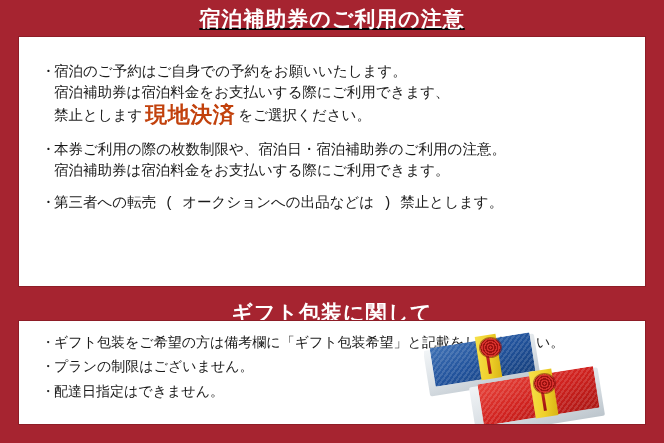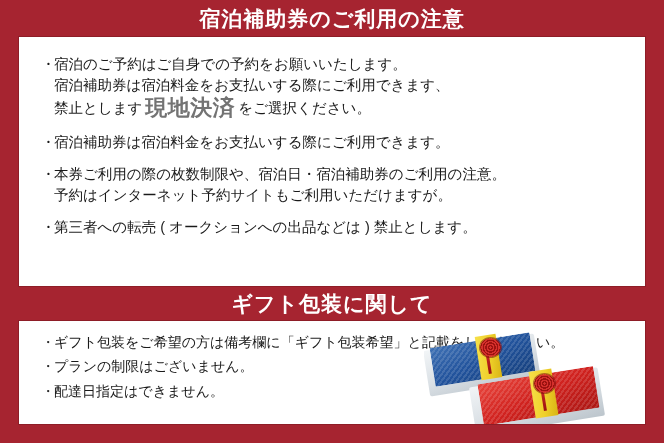--- a/index.html
+++ b/index.html
@@ -32,43 +32,43 @@
     justify-content: center;
   }
   .band-title {
     color: #ffffff;
     font-size: 21px;
     font-weight: bold;
     letter-spacing: 1px;
     line-height: 1;
     white-space: nowrap;
   }
-  #band-notice { top: 0; height: 36px; }
-  #band-gift   { top: 287px; height: 33px; }
+  #band-notice { top: 0; height: 36px; text-decoration: underline; }
+  #band-gift   { top: 296px; height: 33px; }
 
   
   .panel {
     position: absolute;
     left: 18px;
     width: 628px;
     background: #ffffff;
     border: 1px solid #8e1d27;
     box-sizing: border-box;
   }
   #panel-notice { top: 36px; height: 251px; }
   #panel-gift   { top: 320px; height: 105px; }
 
   
   .list {
     position: relative;
     margin: 0;
     padding: 0;
     list-style: none;
   }
-  #notice-list { padding: 17px 0 0 22px; }
+  #notice-list { padding: 25px 0 0 22px; font-family: Liberation Mono, monospace; }
   #gift-list   { padding: 11px 0 0 22px; }
 
   .item {
     position: relative;
     color: #1a1a1a;
     font-size: 14.5px;
     line-height: 1.45;
     white-space: nowrap;
   }
   #notice-list .item { margin-bottom: 11px; }
@@ -79,21 +79,21 @@
     width: 13px;
     color: #1a1a1a;
   }
   .cont {
     display: block;
     padding-left: 13px;
   }
 
   
   .emph {
-    color: #737373;
+    color: #c2410c;
     font-size: 22px;
     font-weight: bold;
     line-height: 1;
     vertical-align: -2px;
     padding: 0 3px;
     letter-spacing: 0.5px;
   }
   .line-tall { line-height: 1.75; }
 
   
@@ -155,28 +155,25 @@
 
   <div class="panel" id="panel-notice">
     <ul class="list" id="notice-list">
 
       <li class="item">
         <span class="marker">・</span><span>宿泊のご予約はご自身での予約をお願いいたします。</span>
         <span class="cont">宿泊補助券は宿泊料金をお支払いする際にご利用できます、</span>
         <span class="cont line-tall"><span>禁止とします</span><span class="emph">現地決済</span><span>をご選択ください。</span></span>
       </li>
 
-      <li class="item">
-        <span class="marker">・</span><span>宿泊補助券は宿泊料金をお支払いする際にご利用できます。</span>
-      </li>
 
 
       <li class="item">
         <span class="marker">・</span><span>本券ご利用の際の枚数制限や、宿泊日・宿泊補助券のご利用の注意。</span>
-        <span class="cont">予約はインターネット予約サイトもご利用いただけますが。</span>
+        <span class="cont">宿泊補助券は宿泊料金をお支払いする際にご利用できます。</span>
       </li>
 
 
       <li class="item">
         <span class="marker">・</span><span>第三者への転売 ( オークションへの出品などは ) 禁止とします。</span>
       </li>
 
     </ul>
   </div>
 

